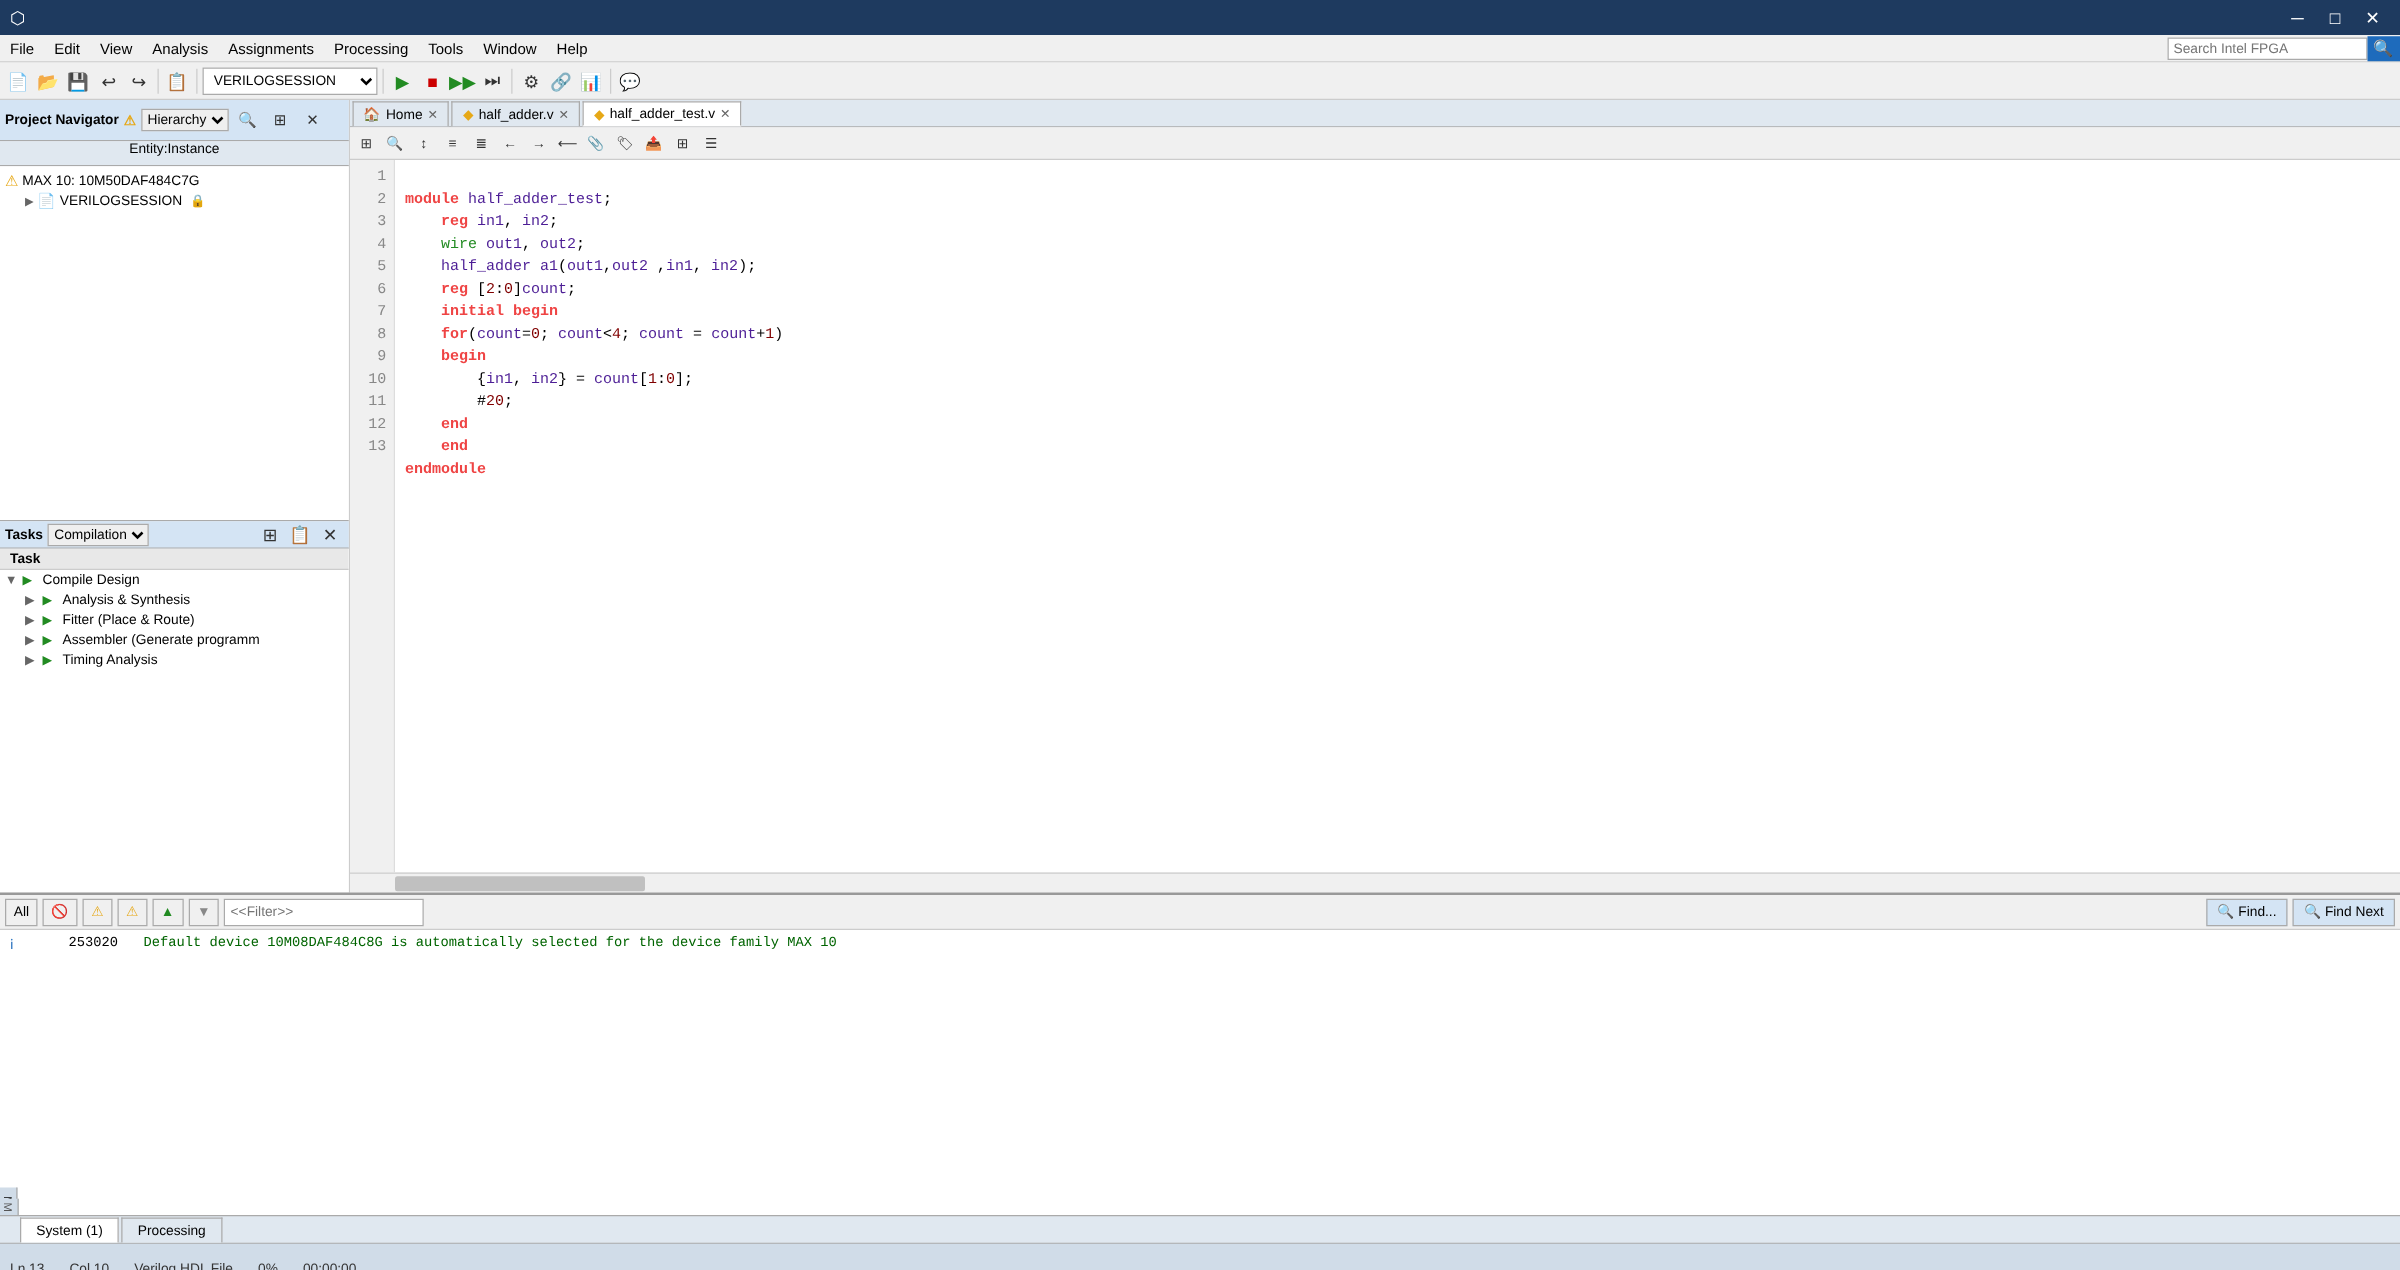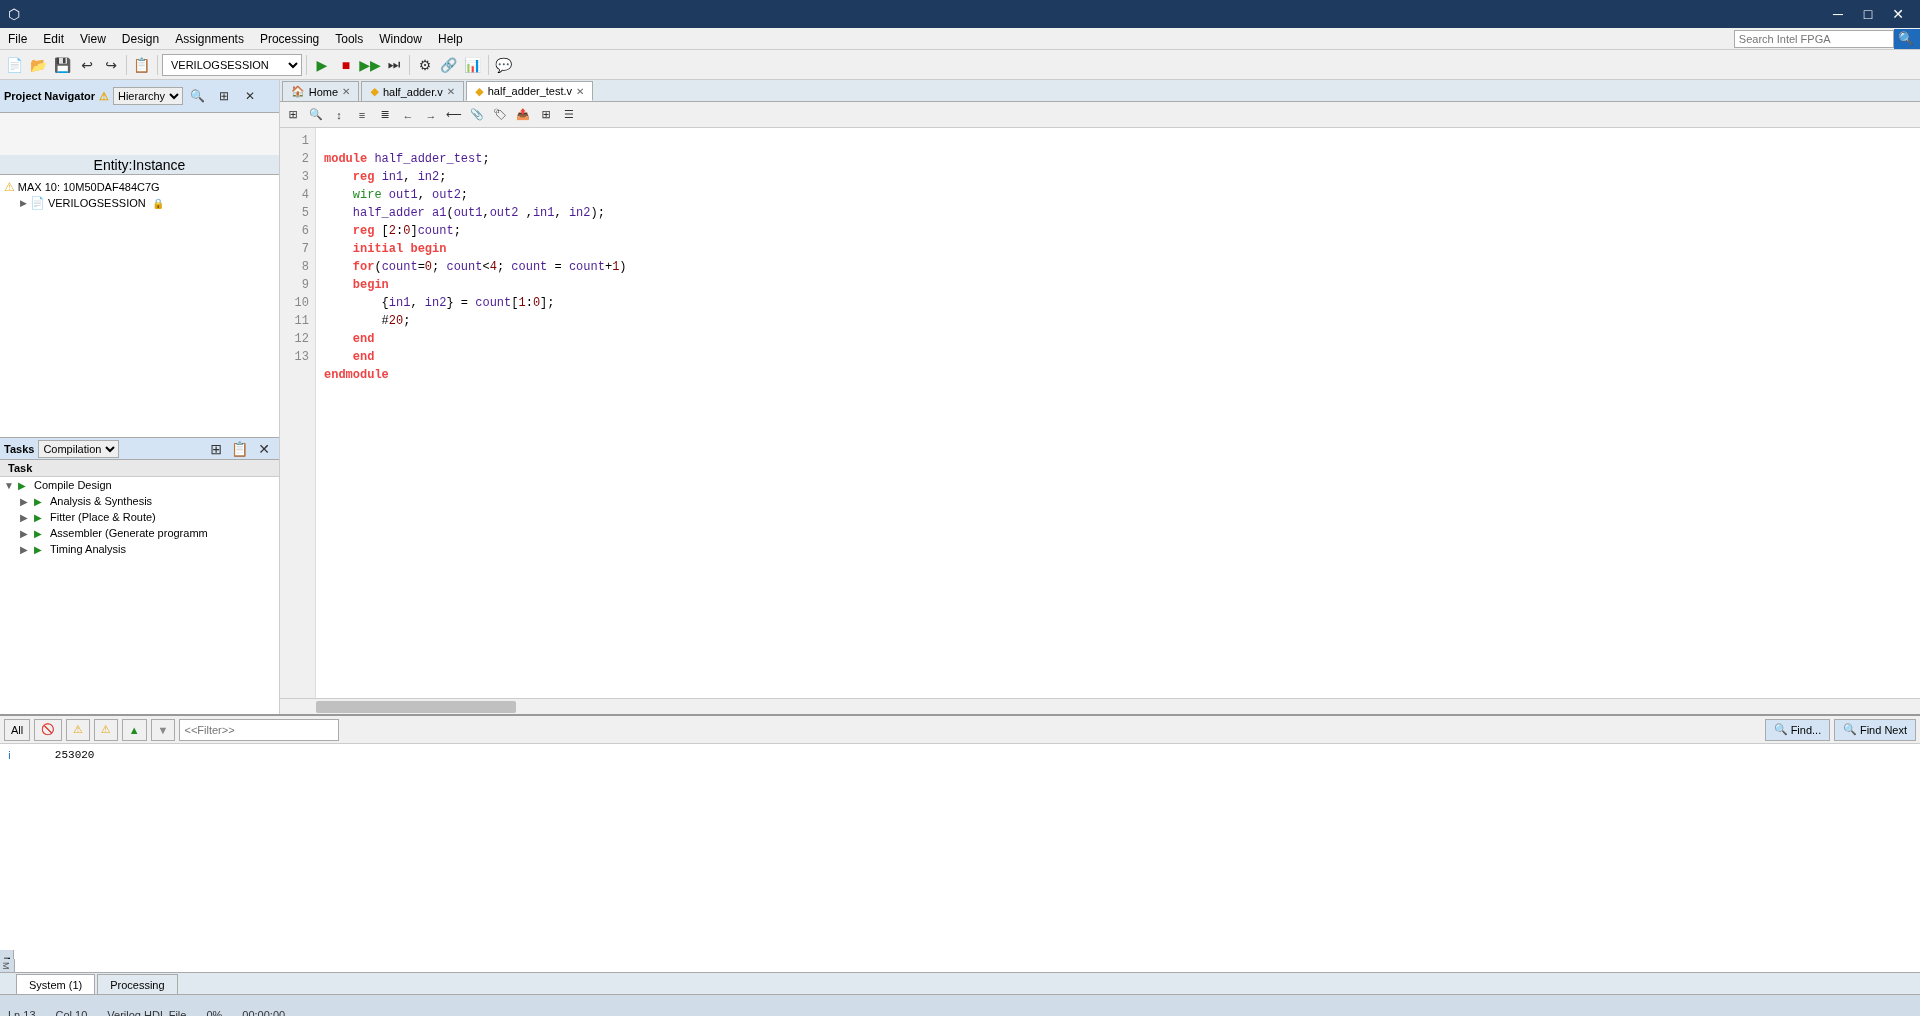--- a/index.html
+++ b/index.html
@@ -24,21 +24,21 @@
     .tb-btn { background: transparent; border: 1px solid transparent; width: 22px; height: 22px; cursor: pointer; display: flex; align-items: center; justify-content: center; font-size: 14px; color: #333; }
     .tb-sep { width: 1px; height: 20px; background: #ccc; margin: 0 2px; }
 
     
     #main { display: flex; height: calc(1016px - 28px - 22px - 30px - 22px); }
 
     
     #left-panel { width: 280px; display: flex; flex-direction: column; border-right: 1px solid #ccc; background: #f5f5f5; }
     #project-nav-header { background: #d4e4f4; height: 22px; display: flex; align-items: center; padding: 16px 4px; gap: 4px; border-bottom: 1px solid #aaa; font-size: 11px; font-weight: bold; }
     #project-nav-header select { height: 18px; font-size: 11px; border: 1px solid #aaa; }
-    #entity-header { background: #e0e8f0; height: 20px; display: flex; align-items: center; justify-content: center; font-size: 14px; border-bottom: 1px solid #aaa; margin-top: 42px; }
+    #entity-header { background: #e0e8f0; height: 20px; display: flex; align-items: flex-start; justify-content: center; font-size: 11px; border-bottom: 1px solid #aaa; }
     #hierarchy-tree { flex: 1; background: white; overflow: auto; padding: 4px; border-bottom: 1px solid #aaa; }
     .tree-item { display: flex; align-items: center; gap: 3px; padding: 1px 0; font-size: 11px; cursor: pointer; }
     .tree-arrow { font-size: 9px; color: #666; }
     .tree-icon { font-size: 12px; }
     .tree-icon.warning { color: #e6a817; }
     .tree-icon.blue { color: #1e6bbc; }
     
     
     #tasks-header { background: #d4e4f4; height: 22px; display: flex; align-items: center; padding: 0 4px; gap: 4px; border-bottom: 1px solid #aaa; font-size: 11px; font-weight: bold; }
     #tasks-header select { height: 18px; font-size: 11px; border: 1px solid #aaa; }
@@ -111,21 +111,21 @@
     <button>─</button>
     <button>□</button>
     <button class="close">✕</button>
   </div>
 </div>
 
 <div id="menu-bar">
   <span>File</span>
   <span>Edit</span>
   <span>View</span>
-  <span>Design</span>
+  <span>Analysis</span>
   <span>Assignments</span>
   <span>Processing</span>
   <span>Tools</span>
   <span>Window</span>
   <span>Help</span>
   <div id="search-box">
     <input type="text" placeholder="Search Intel FPGA" style="width: 160px; height: 18px; border: 1px solid rgb(170, 170, 170); padding: 0px 4px; font-size: 11px;">
     <button style="background:#1e6bbc; border:none; color:white; height:20px; padding:0 5px; font-size:13px; cursor:pointer;">🔍</button>
   </div>
 </div>
@@ -331,20 +331,21 @@
       <span>Find Next</span>
     </button>
   </div>
 
 
   <div id="messages-content">
     <div class="msg-row">
       <span class="msg-info-icon">ℹ</span>
       <span class="msg-type"></span>
       <span class="msg-id">253020</span>
+      <span class="msg-text msg-green">Default device 10M08DAF484C8G is automatically selected for the device family MAX 10</span>
     </div>
   </div>
 
   <div id="bottom-tabs">
     <div style="position:absolute; left:0; bottom:22px; width:14px; background:#d0dce8; border-right:1px solid #aaa; height:22px; display:flex; align-items:center; justify-content:center; cursor:pointer;">
       <span style="font-size:9px;writing-mode:vertical-lr;">M</span>
     </div>
     <div style="margin-left:16px; display:flex; align-items:flex-end;">
       <div class="btab active">
         <span>System (1)</span>

